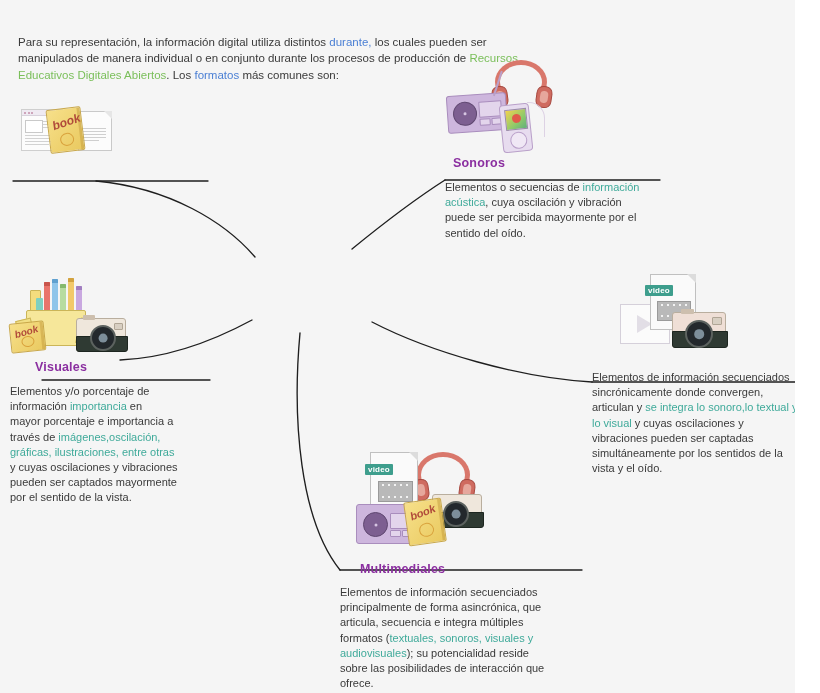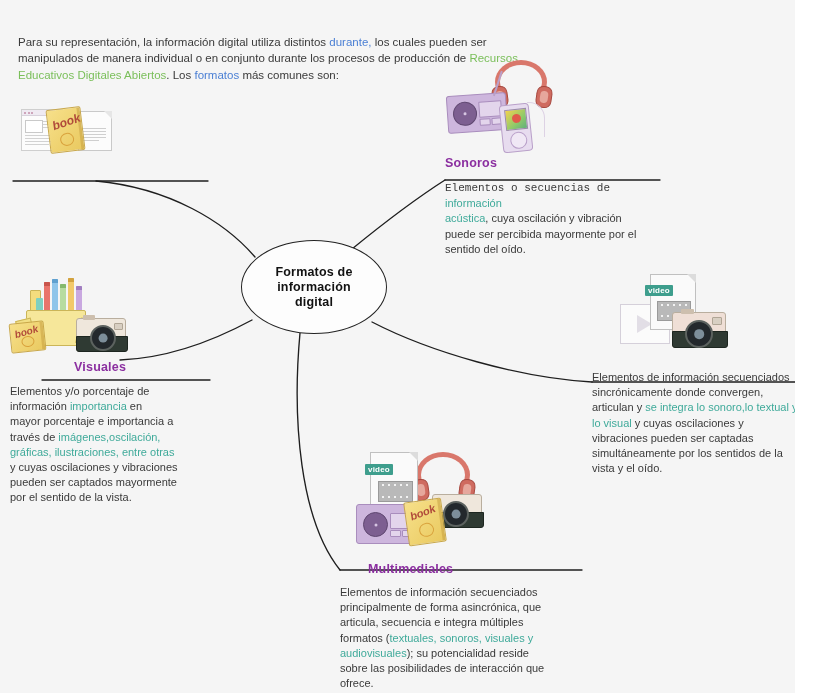--- a/index.html
+++ b/index.html
@@ -58,33 +58,33 @@
     font-size:11px;line-height:15.2px;color:#3a3a3a;margin-top:8px;
   }
   .icon-wrap{position:relative;}
 
   
   #b-textuales{left:13px;top:104px;width:200px;}
   #b-textuales .title{margin-left:8px;}
   #b-textuales .body{margin-left:0px;margin-top:14px;}
 
   #b-sonoros{left:445px;top:58px;width:230px;}
-  #b-sonoros .title{margin-left:0;}
+  #b-sonoros .title{margin-left:8px;}
   #b-sonoros .body{margin-left:0px;margin-top:10px;width:218px;}
 
   #b-visuales{left:10px;top:278px;width:200px;}
-  #b-visuales .title{margin-left:64px;}
+  #b-visuales .title{margin-left:25px;}
   #b-visuales .body{margin-top:10px;width:192px;}
 
   #b-audiovisuales{left:592px;top:272px;width:215px;}
   #b-audiovisuales .title{margin-left:32px;}
   #b-audiovisuales .body{margin-top:10px;width:212px;}
 
   #b-multimediales{left:340px;top:448px;width:240px;}
-  #b-multimediales .title{margin-left:28px;}
+  #b-multimediales .title{margin-left:20px;}
   #b-multimediales .body{margin-top:9px;width:236px;}
 
   
   .ill{position:relative;}
 
   
   .brw{position:absolute;background:#fcfcfc;border:1px solid #cfcfcf;}
   .brw .bar{height:5px;background:#efeaf2;border-bottom:1px solid #d8d2dc;position:relative;}
   .brw .dot{width:2px;height:2px;border-radius:50%;background:#c38ea8;position:absolute;top:1.5px;}
   .brw .xbox{position:absolute;border:1px solid #c9c9c9;background:#fff;}
@@ -188,27 +188,20 @@
       <path d="M340,570 L582,570"></path>
     </g>
   </svg>
 
   <div id="intro">
     <span>Para su representación, la información digital utiliza distintos </span><span class="lnk-blue">durante,</span><span> los cuales pueden</span>
     <span>ser manipulados de manera individual o en conjunto durante los procesos de producción</span>
     <span>de </span><span class="lnk-green">Recursos Educativos Digitales Abiertos</span><span>. Los </span><span class="lnk-blue">formatos</span><span> más comunes son:</span>
   </div>
 
-  <div id="center-node">
-    <div class="ctext">
-      <div>Formatos de</div>
-      <div>información</div>
-      <div>digital</div>
-    </div>
-  </div>
 
   <div class="branch" id="b-textuales">
     <div class="icon-wrap" style="height:52px;">
       <div class="ill" style="position:absolute;left:8px;top:0;width:96px;height:50px;">
 
         <div class="brw" style="left:0;top:5px;width:40px;height:40px;">
           <div class="bar">
               <span class="dot" style="left:2px;"></span>
               <span class="dot" style="left:5.5px;"></span>
               <span class="dot" style="left:9px;"></span>
@@ -268,21 +261,21 @@
           <div class="scr" style="left:4px;top:4px;width:20px;height:19px;">
             <div class="blob" style="left:6px;top:4px;width:9px;height:9px;"></div>
           </div>
           <div class="wheel" style="left:7px;top:27px;width:15px;height:15px;"></div>
         </div>
         <div class="mp3 cord" style="left:82px;top:44px;width:17px;height:34px;background:none;border:1.5px solid #ddd2e4;border-left:none;border-bottom:none;border-radius:0 16px 0 0;"></div>
       </div>
     </div>
     <div class="title">Sonoros</div>
     <div class="body">
-      <span style="white-space:pre-wrap;font-family:Liberation Mono, monospace;">Elementos o secuencias de </span><span class="lnk-teal" style="white-space:pre-wrap;">información
+      <span style="white-space:pre-wrap;">Elementos o secuencias de </span><span class="lnk-teal" style="white-space:pre-wrap;">información
 acústica</span><span style="white-space:pre-wrap;">, cuya oscilación y vibración
 puede ser percibida mayormente por el
 sentido del oído.</span>
     </div>
   </div>
 
   <div class="branch" id="b-visuales">
     <div class="icon-wrap" style="height:80px;">
       <div class="ill" style="position:absolute;left:0;top:0;width:115px;height:78px;">
 

